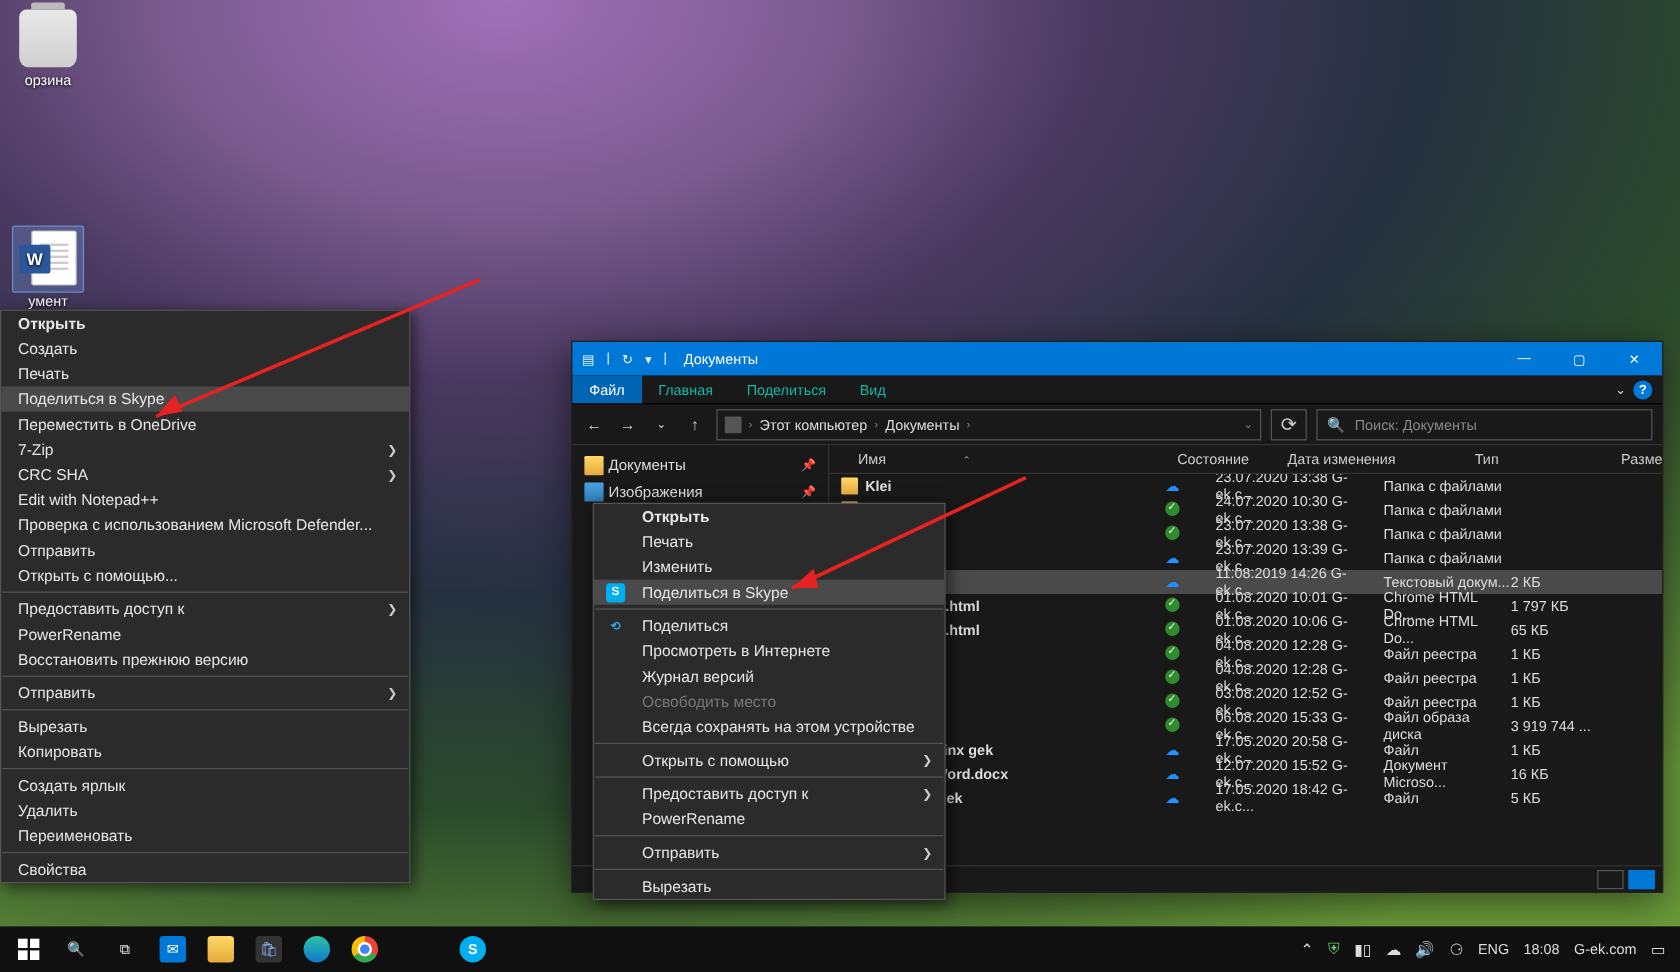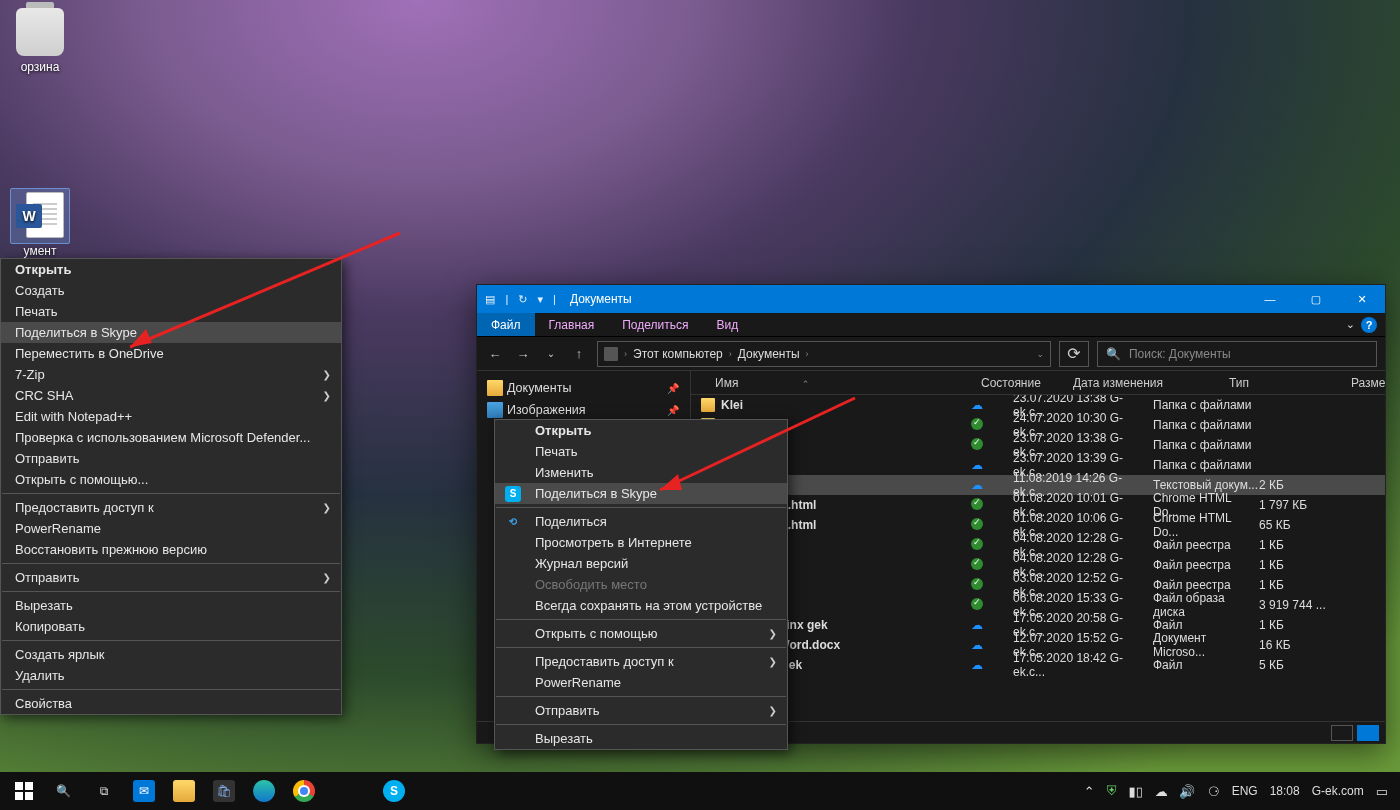--- a/index.html
+++ b/index.html
@@ -35,21 +35,21 @@
 
 
 .explorer { position:absolute; left:476px; top:284px; width:910px; height:460px; background:#191919; border:1px solid #222; box-shadow:0 8px 30px rgba(0,0,0,.5); display:flex; flex-direction:column; }
 .titlebar { height:28px; background:#0078d7; display:flex; align-items:center; color:#fff; font-size:12px; }
 .titlebar .qat { display:flex; align-items:center; gap:10px; padding:0 8px;}
 .titlebar .qat span { opacity:.9; font-size:11px;}
 .titlebar .title { margin-left:6px; }
 .titlebar .winbtns { margin-left:auto; display:flex; }
 .titlebar .winbtns div { width:46px; height:28px; display:flex; align-items:center; justify-content:center; font-size:11px;}
 .ribbon-tabs { height:24px; background:#191919; display:flex; align-items:stretch; border-bottom:1px solid #000; font-size:12px;}
-.ribbon-tabs .tab { padding:0 14px; display:flex; align-items:center; color:#f0abfc;}
+.ribbon-tabs .tab { padding:0 14px; display:flex; align-items:center; color:#14b8a6;}
 .ribbon-tabs .tab.file { background:#0066b4; color:#fff;}
 .ribbon-tabs .expand { margin-left:auto; display:flex; align-items:center; gap:6px; padding-right:8px; font-size:11px;}
 .ribbon-tabs .help { width:16px; height:16px; border-radius:50%; background:#0078d7; color:#fff; display:flex; align-items:center; justify-content:center; font-size:11px; font-weight:bold;}
 .addrbar { height:34px; display:flex; align-items:center; gap:8px; padding:0 8px; border-bottom:1px solid #333;}
 .addrbar .navbtn { width:20px; text-align:center; color:#ccc; font-size:13px;}
 .addrbar .path { flex:1; height:26px; border:1px solid #555; background:#191919; display:flex; align-items:center; padding:0 6px; gap:6px; font-size:12px; color:#ddd;}
 .addrbar .path .chev { color:#888; font-size:9px;}
 .addrbar .refresh { width:30px; height:26px; border:1px solid #555; display:flex; align-items:center; justify-content:center; color:#ccc;}
 .addrbar .search { width:280px; height:26px; border:1px solid #555; display:flex; align-items:center; padding:0 8px; gap:8px; color:#888; font-size:12px;}
 .explorer-body { flex:1; display:flex; overflow:hidden;}
@@ -166,20 +166,23 @@
   <div class="row">
       <span>Копировать</span>
     </div>
   <div class="sep"></div>
   <div class="row">
       <span>Создать ярлык</span>
     </div>
   <div class="row">
       <span>Удалить</span>
     </div>
+  <div class="row">
+      <span>Переименовать</span>
+    </div>
   <div class="sep"></div>
   <div class="row">
       <span>Свойства</span>
     </div>
 </div>
 
 <div class="explorer">
   <div class="titlebar">
     <div class="qat">
       <span>▤</span>

